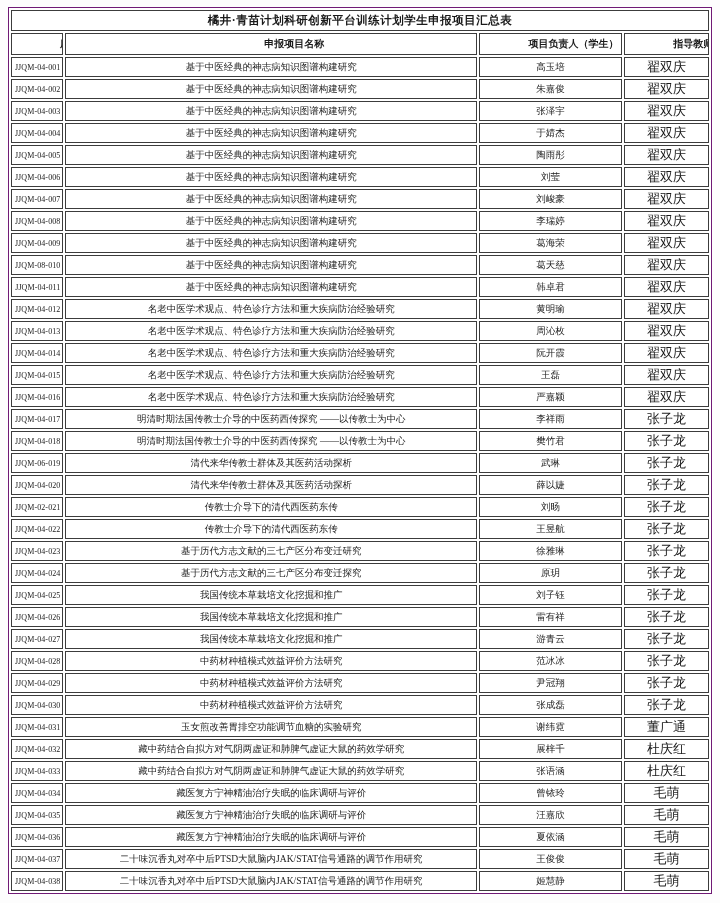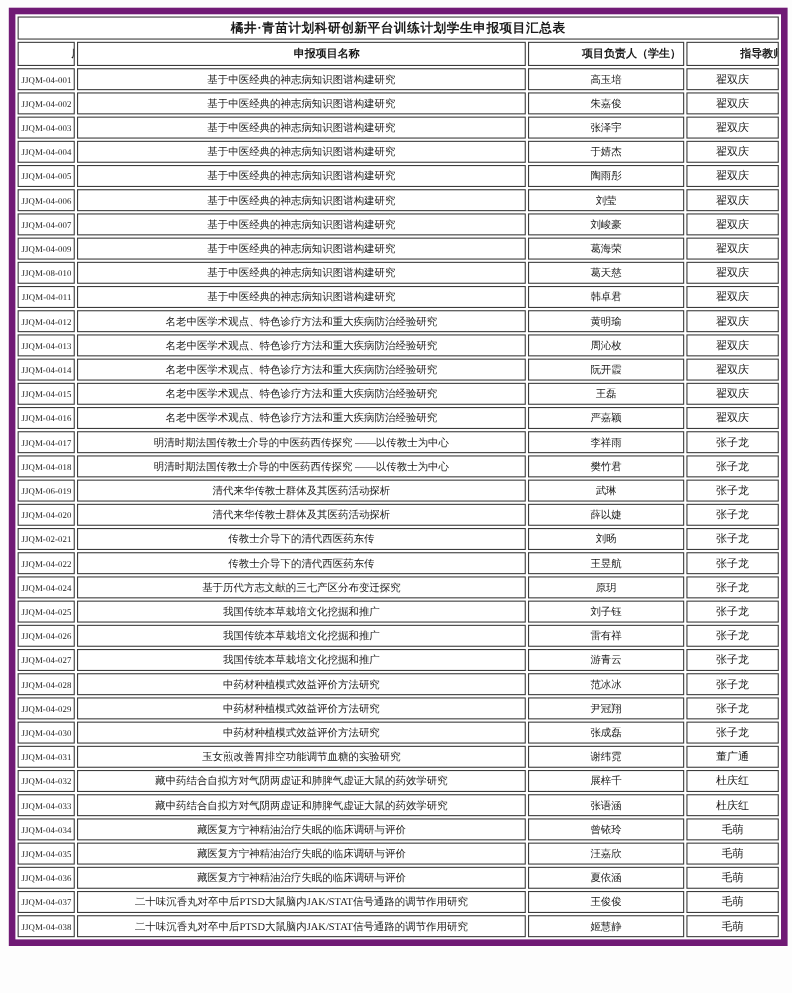--- a/index.html
+++ b/index.html
@@ -17,21 +17,21 @@
     box-sizing: border-box;
     padding: 7px 8px 4px 8px;
     background: #fdfdfd;
   }
   table.report {
     width: 704px;
     table-layout: fixed;
     border-collapse: separate;
     border-spacing: 2px;
     background: #ffffff;
-    border: 6px solid #701a75;
+    border: 1px solid #701a75;
   }
   col.c-id      { width: 52px; }
   col.c-project { width: 408px; }
   col.c-student { width: 142px; }
   col.c-teacher { width: 84px; }
   td, th {
     border: 1px solid #3c3c3c;
     height: 18px;
     padding: 0 2px;
     text-align: center;
@@ -54,21 +54,21 @@
     padding-left: 48px;
   }
   td.id-cell {
     text-align: right;
     font-size: 8px;
     letter-spacing: 0.1px;
     padding-left: 2px;
   }
   td.project-cell { font-size: 9.5px; margin-top: 38px; }
   td.student-cell { font-size: 9.5px; }
-  td.teacher-cell { font-size: 10px; margin-left: 12px; }
+  td.teacher-cell { font-size: 13px; margin-left: 12px; }
 </style>
 </head>
 <body>
 
 <div class="sheet">
   <table class="report">
     <colgroup>
       <col class="c-id">
       <col class="c-project">
       <col class="c-student">
@@ -122,20 +122,26 @@
           <td class="student-cell">刘莹</td>
           <td class="teacher-cell">翟双庆</td>
         </tr>
         <tr>
           <td class="id-cell">JJQM-04-007</td>
           <td class="project-cell">基于中医经典的神志病知识图谱构建研究</td>
           <td class="student-cell">刘峻豪</td>
           <td class="teacher-cell">翟双庆</td>
         </tr>
         <tr>
+          <td class="id-cell">JJQM-04-008</td>
+          <td class="project-cell">基于中医经典的神志病知识图谱构建研究</td>
+          <td class="student-cell">李瑞婷</td>
+          <td class="teacher-cell">翟双庆</td>
+        </tr>
+        <tr>
           <td class="id-cell">JJQM-04-009</td>
           <td class="project-cell">基于中医经典的神志病知识图谱构建研究</td>
           <td class="student-cell">葛海荣</td>
           <td class="teacher-cell">翟双庆</td>
         </tr>
         <tr>
           <td class="id-cell">JJQM-08-010</td>
           <td class="project-cell">基于中医经典的神志病知识图谱构建研究</td>
           <td class="student-cell">葛天慈</td>
           <td class="teacher-cell">翟双庆</td>
@@ -203,20 +209,26 @@
         <tr>
           <td class="id-cell">JJQM-02-021</td>
           <td class="project-cell">传教士介导下的清代西医药东传</td>
           <td class="student-cell">刘旸</td>
           <td class="teacher-cell">张子龙</td>
         </tr>
         <tr>
           <td class="id-cell">JJQM-04-022</td>
           <td class="project-cell">传教士介导下的清代西医药东传</td>
           <td class="student-cell">王昱航</td>
+          <td class="teacher-cell">张子龙</td>
+        </tr>
+        <tr>
+          <td class="id-cell">JJQM-04-023</td>
+          <td class="project-cell">基于历代方志文献的三七产区分布变迁研究</td>
+          <td class="student-cell">徐雅琳</td>
           <td class="teacher-cell">张子龙</td>
         </tr>
         <tr>
           <td class="id-cell">JJQM-04-024</td>
           <td class="project-cell">基于历代方志文献的三七产区分布变迁探究</td>
           <td class="student-cell">原玥</td>
           <td class="teacher-cell">张子龙</td>
         </tr>
         <tr>
           <td class="id-cell">JJQM-04-025</td>

